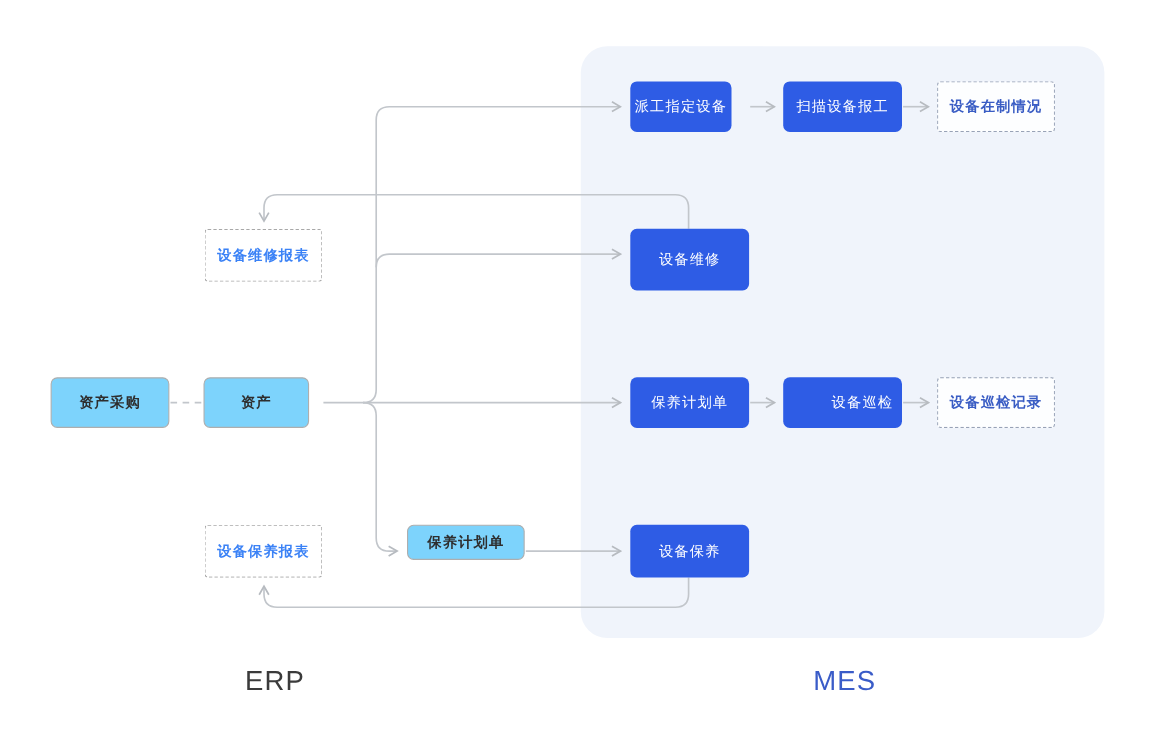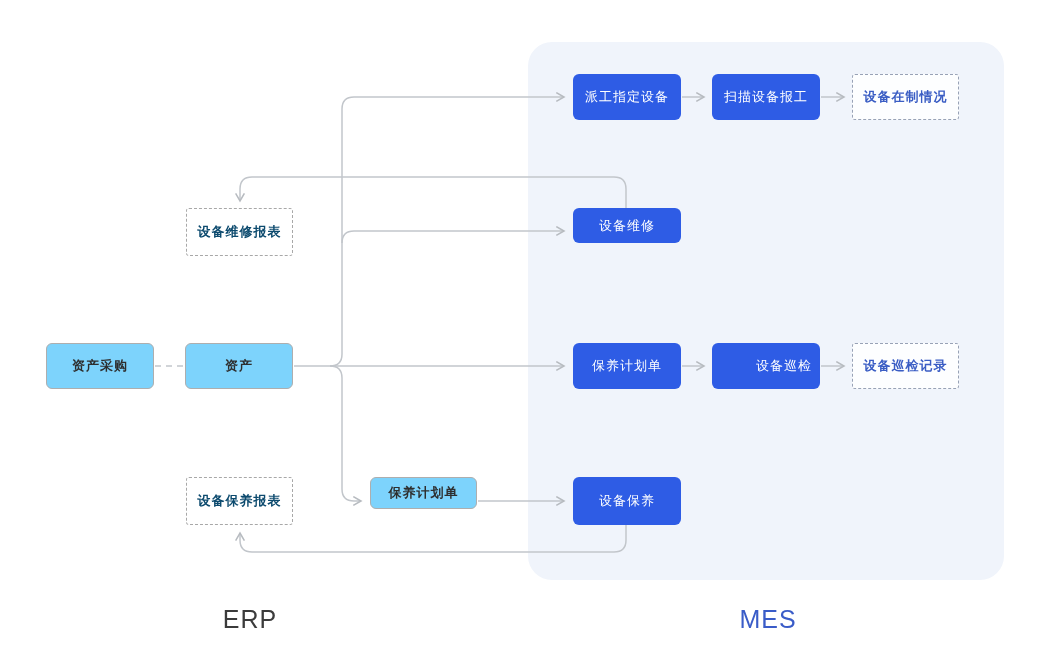--- a/index.html
+++ b/index.html
@@ -38,21 +38,21 @@
   .node.gray {
     background: #7dd3fc;
     border: 1px solid #aeaeae;
     color: #2e2e2e;
     font-weight: 700;
   }
   .node.dashed-gray {
     background: #ffffff;
     border: 1px dashed #a8a8a8;
     border-radius: 3px;
-    color: #0c4a6e;
+    color: #3b82f6;
     font-weight: 700;
   }
   .node.blue {
     background: #2e5ce5;
     color: #ffffff;
     font-weight: 500;
   }
   .node.dashed-blue {
     background: #fdfeff;
     border: 1px dashed #98a2b6;
@@ -107,35 +107,35 @@
       <path d="M 478 501 L 564 501" marker-end="url(#arrow)"></path>
 
       <path d="M 626 208 L 626 189 Q 626 177 614 177 L 252 177 Q 240 177 240 189 L 240 201" marker-end="url(#arrow)"></path>
 
       <path d="M 626 525 L 626 540 Q 626 552 614 552 L 252 552 Q 240 552 240 540 L 240 533" marker-end="url(#arrow)"></path>
     </g>
   </svg>
 
   <div class="node gray" style="left:46px; top:343px; width:108px; height:46px;">资产采购</div>
 
-  <div class="node gray" style="left:185px; top:343px; width:108px; height:46px;">资产</div>
+  <div class="node gray" style="left:185px; top:343px; width:96px; height:46px;">资产</div>
 
   <div class="node dashed-gray" style="left:186px; top:208px; width:107px; height:48px;">设备维修报表</div>
 
   <div class="node dashed-gray" style="left:186px; top:477px; width:107px; height:48px;">设备保养报表</div>
 
   <div class="node gray" style="left:370px; top:477px; width:107px; height:32px;">保养计划单</div>
 
-  <div class="node blue" style="left:573px; top:74px; width:108px; height:46px;">派工指定设备</div>
+  <div class="node blue" style="left:573px; top:74px; width:92px; height:46px;">派工指定设备</div>
 
   <div class="node blue" style="left:712px; top:74px; width:108px; height:46px;">扫描设备报工</div>
 
   <div class="node dashed-blue" style="left:852px; top:74px; width:107px; height:46px;">设备在制情况</div>
 
-  <div class="node blue" style="left:573px; top:208px; width:108px; height:35px;">设备维修</div>
+  <div class="node blue" style="left:573px; top:208px; width:108px; height:56px;">设备维修</div>
 
   <div class="node blue" style="left:573px; top:343px; width:108px; height:46px;">保养计划单</div>
 
   <div class="node blue" style="left:712px; top:343px; width:108px; height:46px;padding-left:36px;">设备巡检</div>
 
   <div class="node dashed-blue" style="left:852px; top:343px; width:107px; height:46px;">设备巡检记录</div>
 
   <div class="node blue" style="left:573px; top:477px; width:108px; height:48px;">设备保养</div>
 
   <div class="region-label erp">ERP</div>

